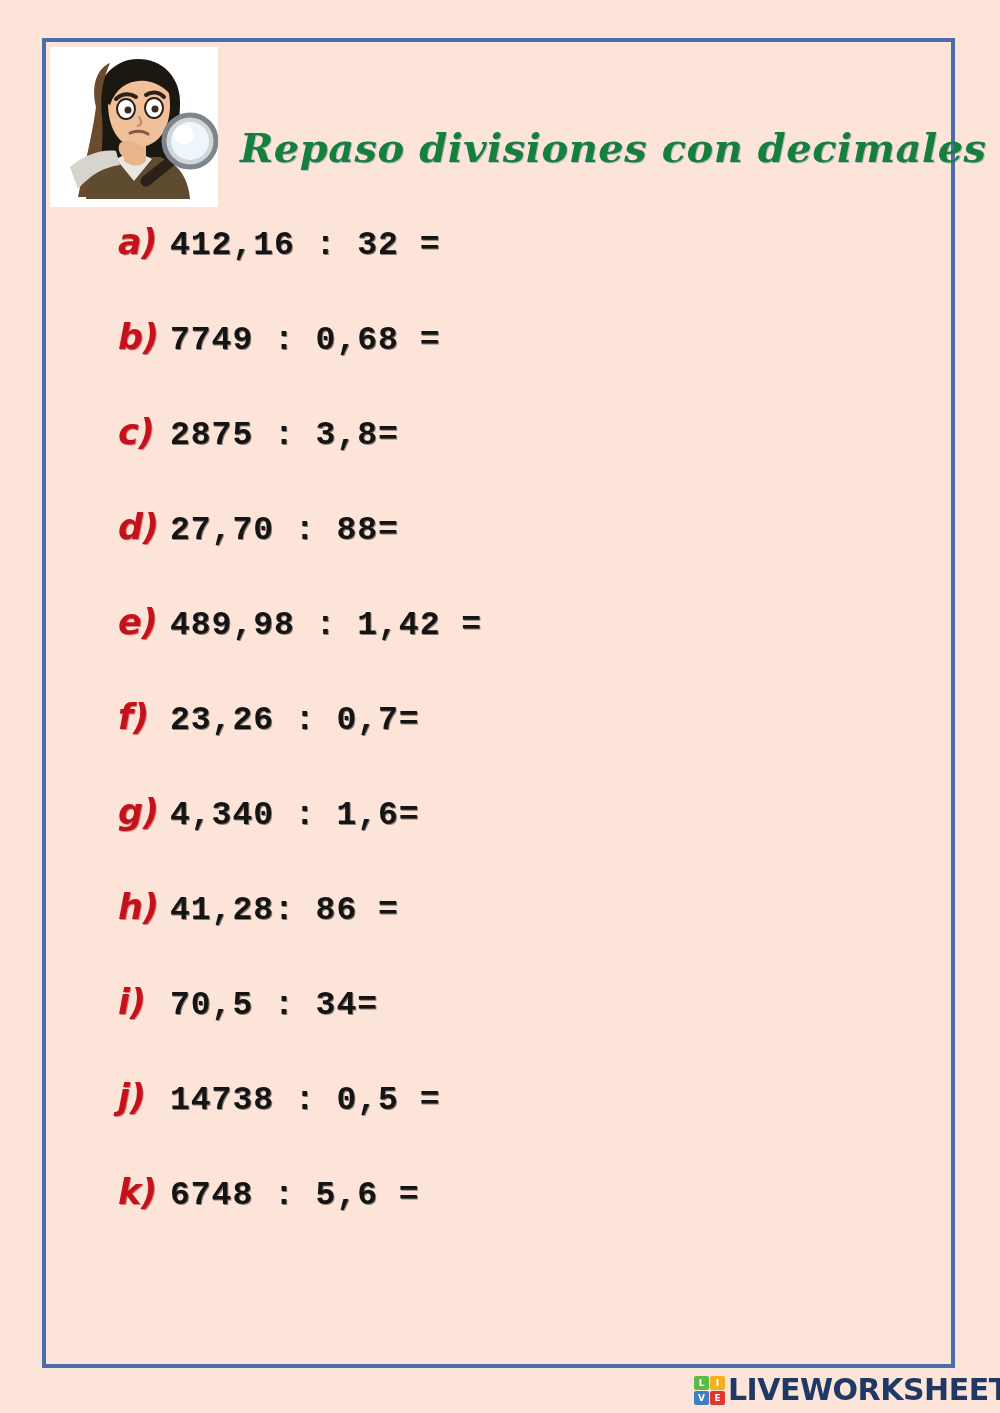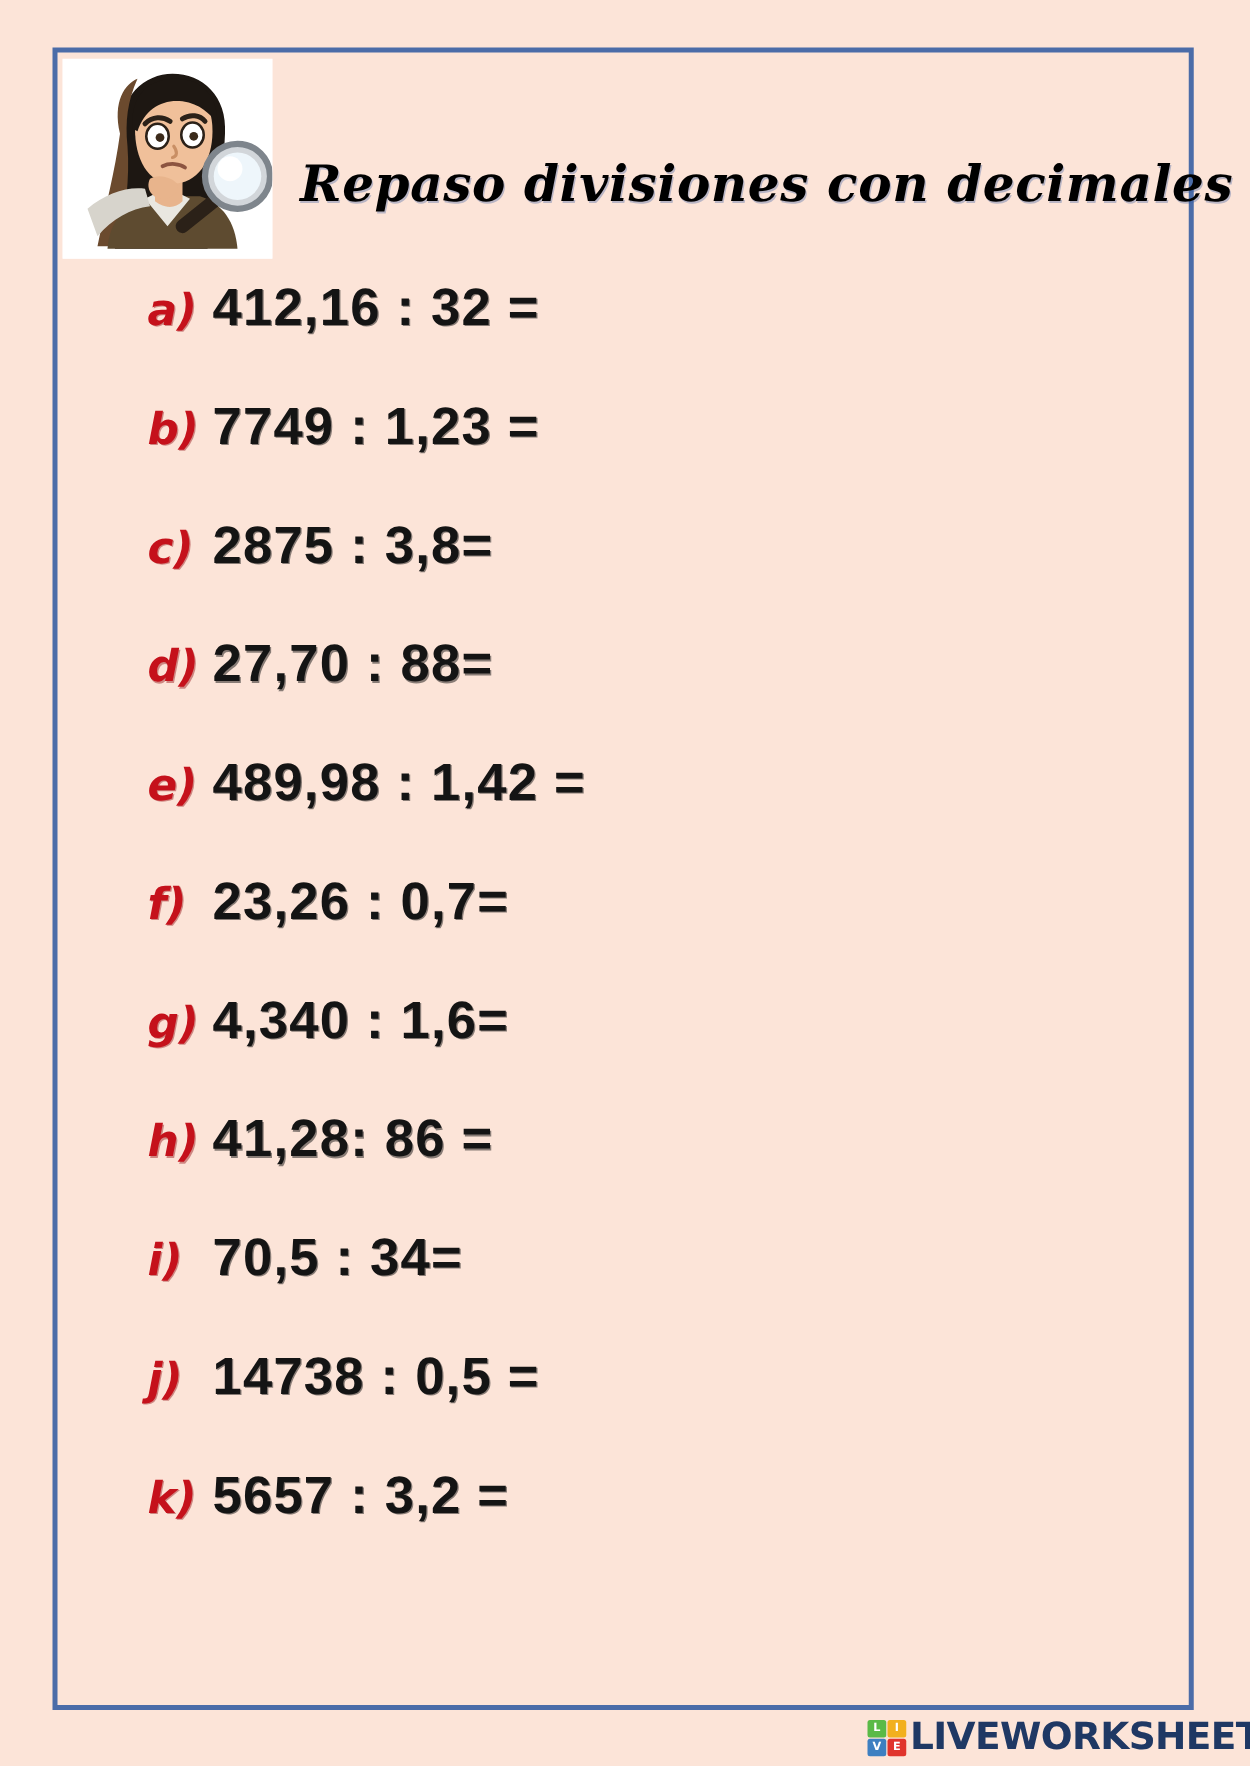--- a/index.html
+++ b/index.html
@@ -39,21 +39,21 @@
   }
   #avatar-card svg { display: block; }
 
   
   #worksheet-title {
     position: absolute;
     left: 240px;
     top: 122px;
     width: 690px;
     height: 56px;
-    color: #000000;
+    color: #15803d;
     font-family: "DejaVu Serif", serif;
     font-size: 40px;
     font-style: italic;
     font-weight: bold;
     letter-spacing: 0.5px;
     white-space: nowrap;
     line-height: 52px;
     text-shadow: 1px 1px 0 rgba(60,95,160,0.35);
   }
 
@@ -74,22 +74,22 @@
     font-family: "DejaVu Sans", sans-serif;
     font-size: 35px;
     font-weight: bold;
     font-style: italic;
     width: 52px;
     flex: 0 0 52px;
     text-shadow: 1px 1px 0 rgba(150,20,25,0.45);
   }
   .exercise-expression {
     color: #141414;
-    font-family: Liberation Sans, sans-serif;
-    font-size: 42px;
+    font-family: Liberation Mono, monospace;
+    font-size: 33px;
     font-weight: bold;
     letter-spacing: 1px;
     white-space: pre;
     text-shadow: 1px 1px 0 rgba(20,20,20,0.5);
   }
 
   
   #footer-logo {
     position: absolute;
     left: 694px;
@@ -180,21 +180,21 @@
 
 <div id="exercise-list">
 
   <div class="exercise-row">
     <span class="exercise-label">a)</span>
     <span class="exercise-expression">412,16 : 32 =</span>
   </div>
 
   <div class="exercise-row">
     <span class="exercise-label">b)</span>
-    <span class="exercise-expression">7749 : 1,23 =</span>
+    <span class="exercise-expression">7749 : 0,68 =</span>
   </div>
 
   <div class="exercise-row">
     <span class="exercise-label">c)</span>
     <span class="exercise-expression">2875 : 3,8=</span>
   </div>
 
   <div class="exercise-row">
     <span class="exercise-label">d)</span>
     <span class="exercise-expression">27,70 : 88=</span>
@@ -225,21 +225,21 @@
     <span class="exercise-expression">70,5 : 34=</span>
   </div>
 
   <div class="exercise-row">
     <span class="exercise-label">j)</span>
     <span class="exercise-expression">14738 : 0,5 =</span>
   </div>
 
   <div class="exercise-row">
     <span class="exercise-label">k)</span>
-    <span class="exercise-expression">5657 : 3,2 =</span>
+    <span class="exercise-expression">6748 : 5,6 =</span>
   </div>
 
 </div>
 
 <div id="footer-logo">
   <div id="logo-tiles">
     <span class="logo-tile tile-l">L</span>
     <span class="logo-tile tile-i">I</span>
     <span class="logo-tile tile-v">V</span>
     <span class="logo-tile tile-e">E</span>

